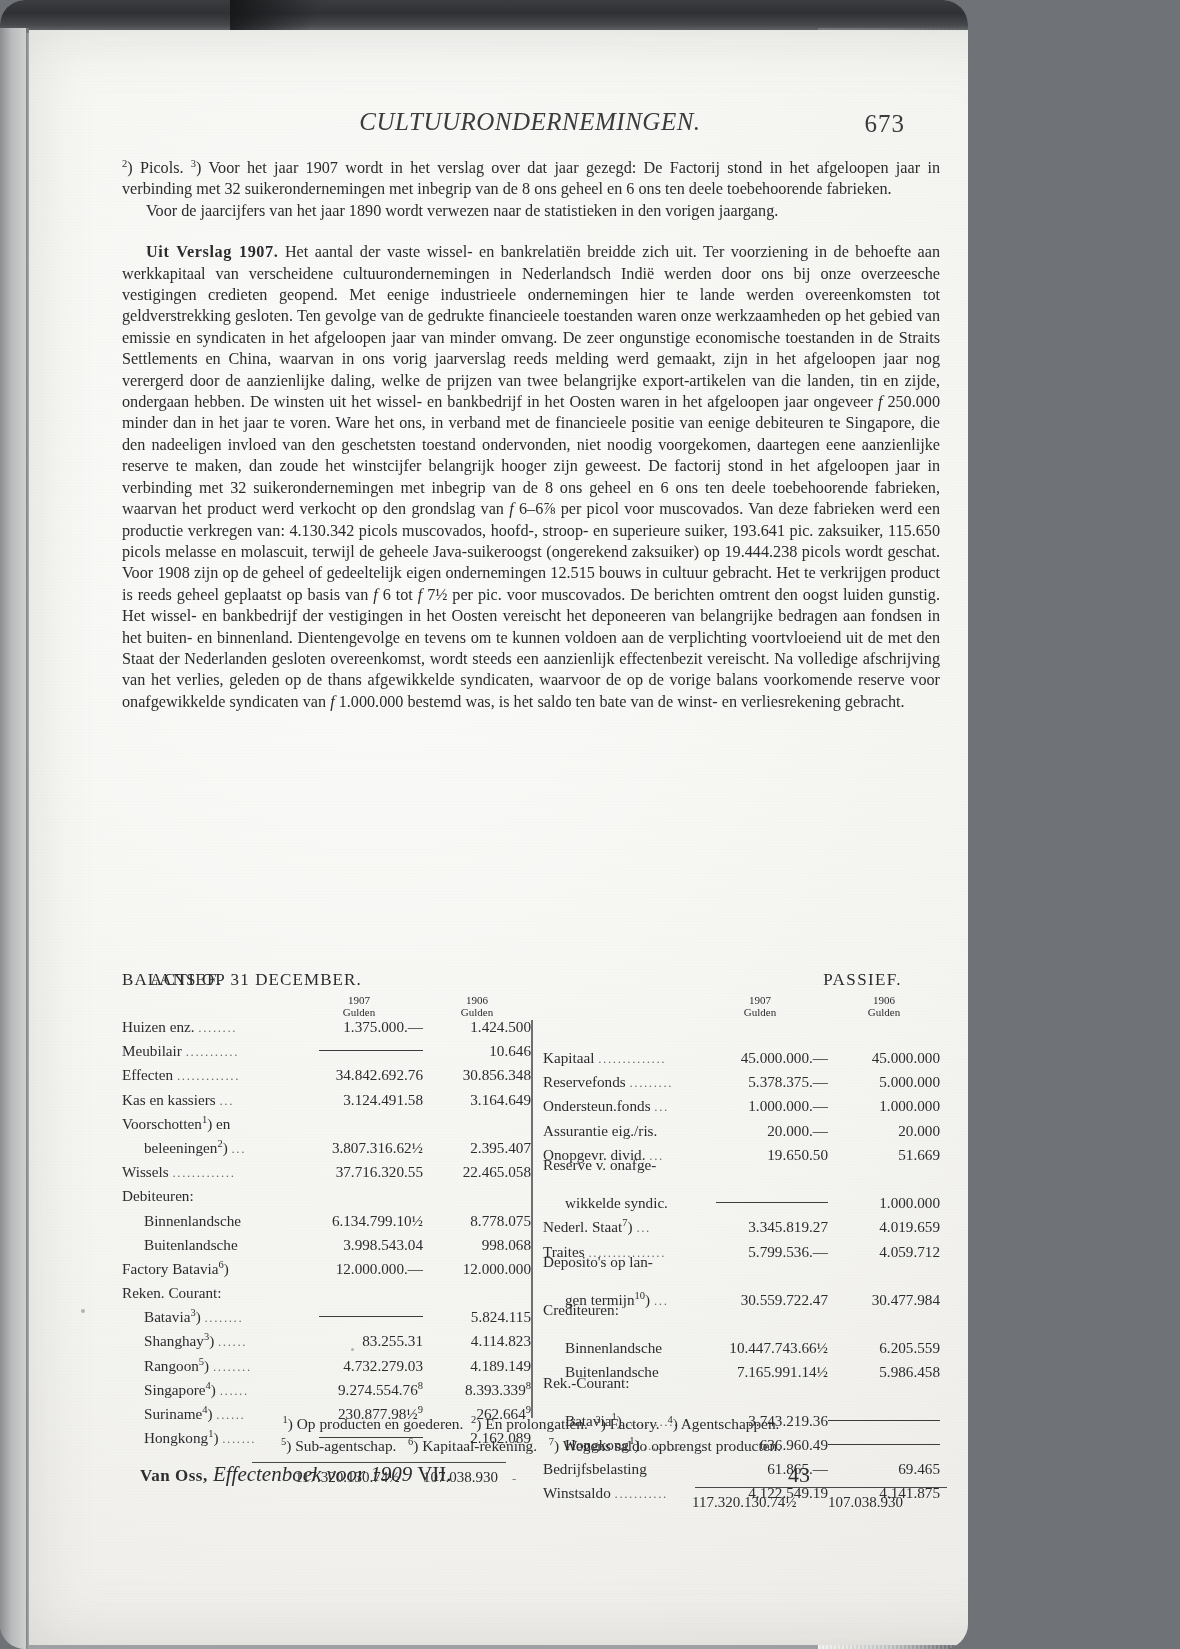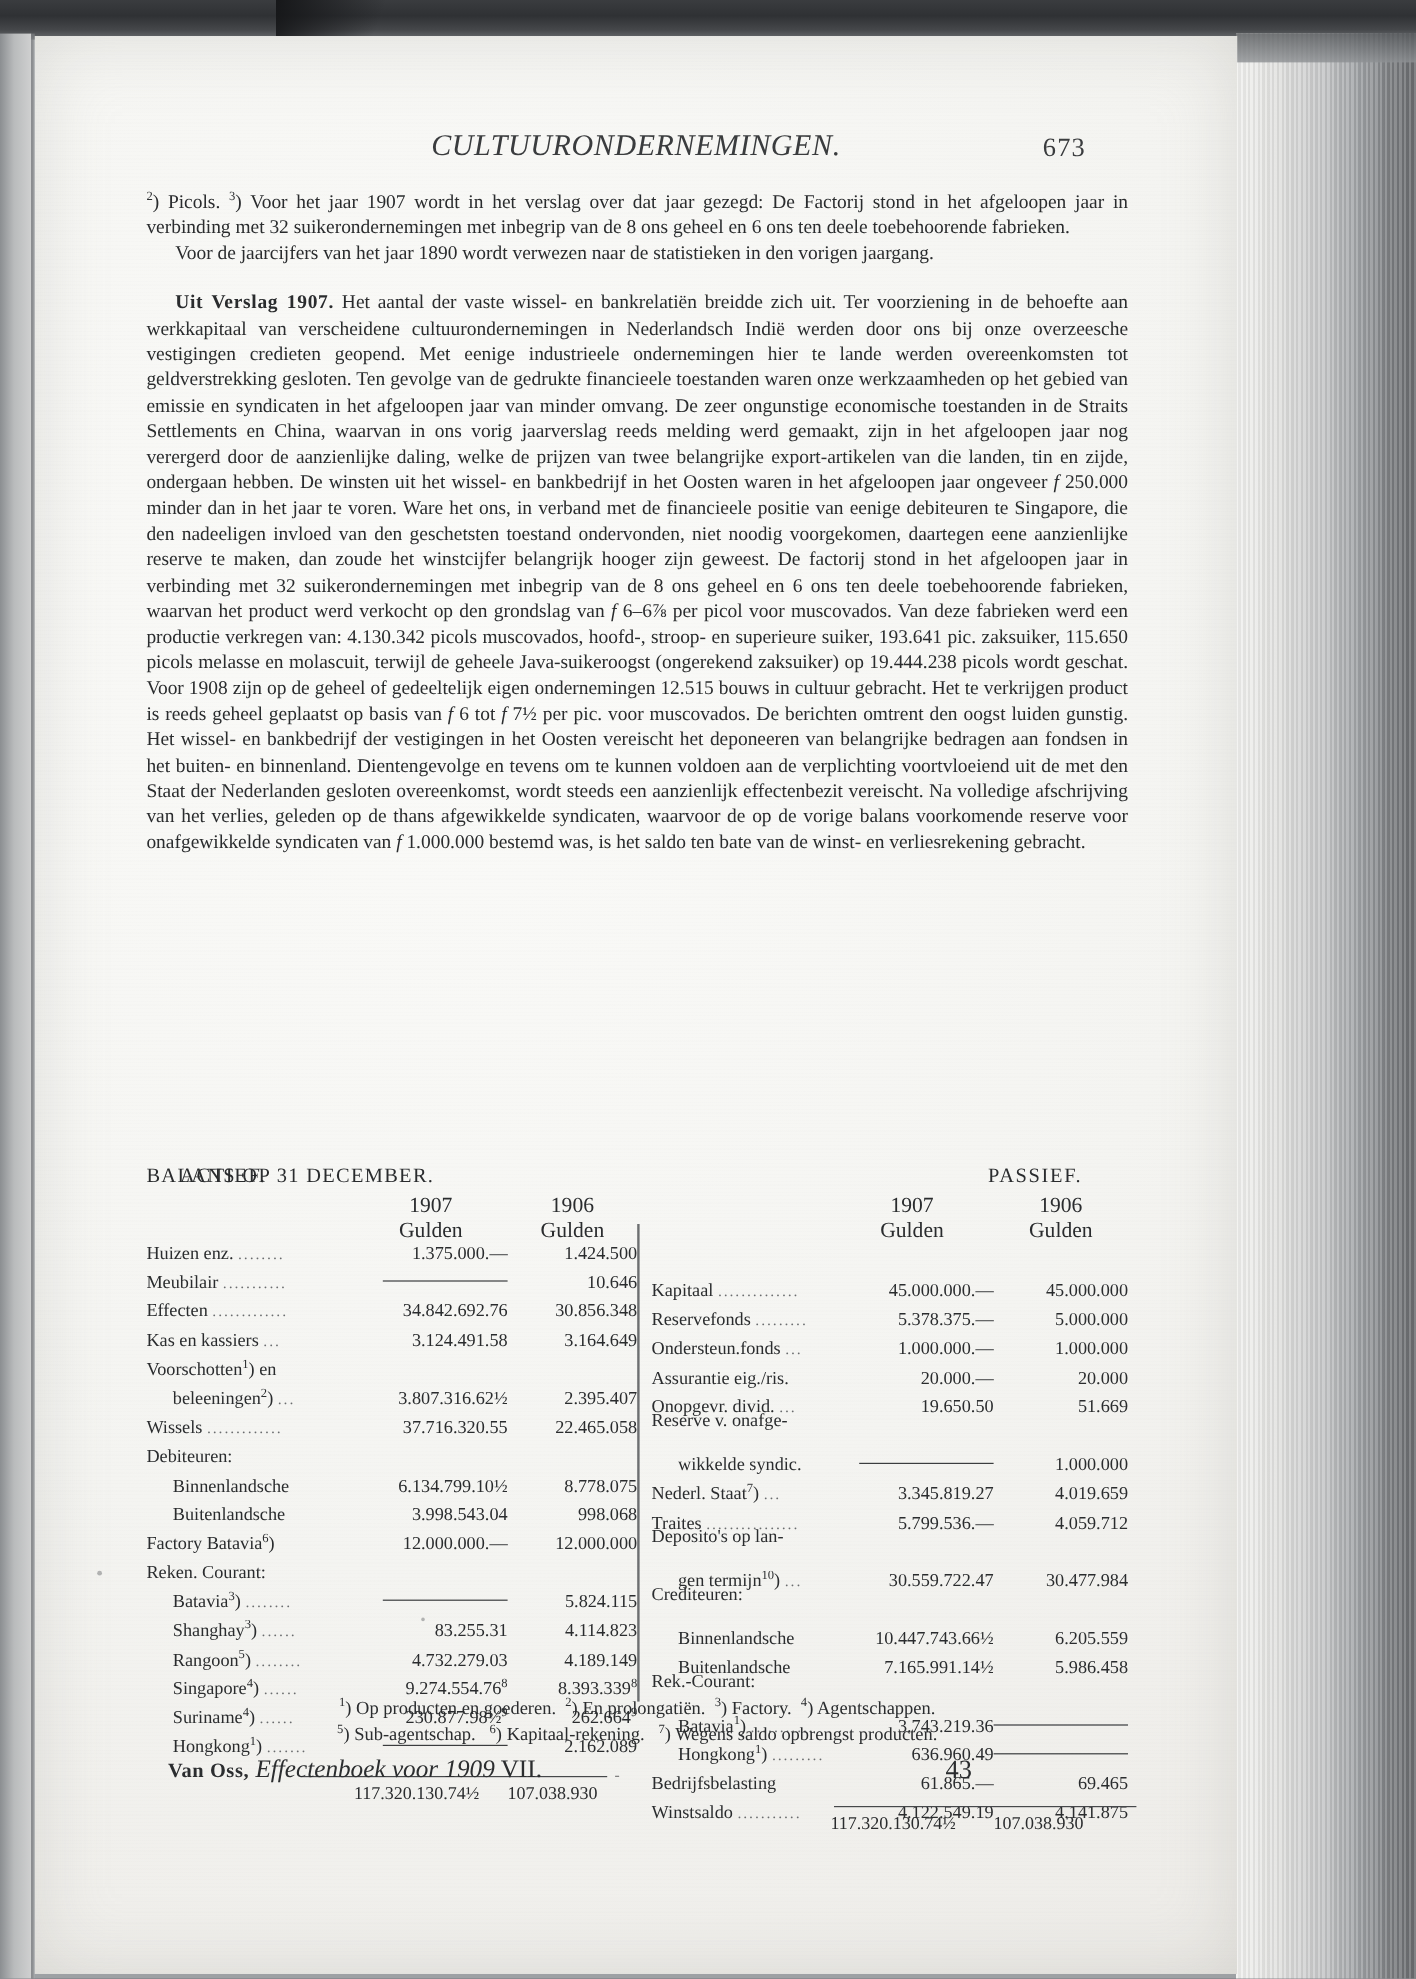--- a/index.html
+++ b/index.html
@@ -2,23 +2,24 @@
 <html><head>
 <meta charset="utf-8">
 <style>
   html,body{margin:0;padding:0;background:#6f7276;}
   body{
     font-family:"Liberation Serif", serif;
     -webkit-font-smoothing:antialiased;
   }
   #scan{
     position:relative;
-    width:1180px;height:1649px;
+    width:968px;height:1649px;
     overflow:hidden;
     background:#9ea1a4;
+    border-radius:25px;
   }
   
   #top-shadow{
     position:absolute;left:0;top:0;width:1180px;height:33px;
     background:linear-gradient(180deg,#3a3c3f 0%,#2f3134 40%,#45474a 75%,#6b6e71 100%);
   }
   #top-shadow:after{
     content:"";position:absolute;left:230px;top:0;width:120px;height:33px;
     background:linear-gradient(110deg,rgba(20,21,23,.95),rgba(90,93,96,0) 70%);
   }
@@ -65,21 +66,21 @@
     position:absolute;left:0;right:0;top:78px;height:34px;
   }
   #hdr-title{
     position:absolute;left:0;right:0;top:0;text-align:center;
     font-family:"Liberation Serif", serif;
     font-style:italic;font-weight:400;
     font-size:25px;letter-spacing:.5px;color:#3a3c3e;
   }
   #hdr-pageno{
     position:absolute;right:126px;top:2px;
-    font-size:22px;color:#3a3c3e;letter-spacing:1px;
+    font-size:25px;color:#3a3c3e;letter-spacing:1px;
   }
 
   
   #body{
     position:absolute;left:93px;top:128px;width:818px;
     font-size:16.2px;line-height:21.4px;
     text-align:justify;text-justify:inter-word;
     color:#2a2c2e;
   }
   #body p{margin:0;}
@@ -99,21 +100,21 @@
   #bal-head .h-center{ position:absolute;left:0;right:0;text-align:left;letter-spacing:1.1px;font-size:17px;}
   #bal-head .h-passief{ position:absolute;right:38px;top:0;letter-spacing:1.4px;font-size:17px;}
 
   .cols{ display:flex; position:relative; }
   .col{ width:409px; position:relative; }
   .col.right{ padding-left:12px; box-sizing:border-box; }
   #divider{
     position:absolute;left:409px;top:26px;width:2px;height:398px;
     background:#6d6f71;
   }
-  .yrs{ display:flex; font-size:18px;align-items:center; }
+  .yrs{ display:flex; font-size:11px;align-items:center; }
   .yrs .lbl{ flex:1 1 auto; }
   .yrs .c1,.yrs .c2{ text-align:center; }
   .col .c1{ width:128px; }
   .col .c2{ width:108px; }
   .col.right .c1{ width:136px; }
   .col.right .c2{ width:112px; }
 
   .row{ display:flex; align-items:baseline; height:24.2px; }
   .row .lbl{ flex:1 1 auto; white-space:nowrap; overflow:hidden; }
   .row .v{ text-align:right; white-space:nowrap; }

